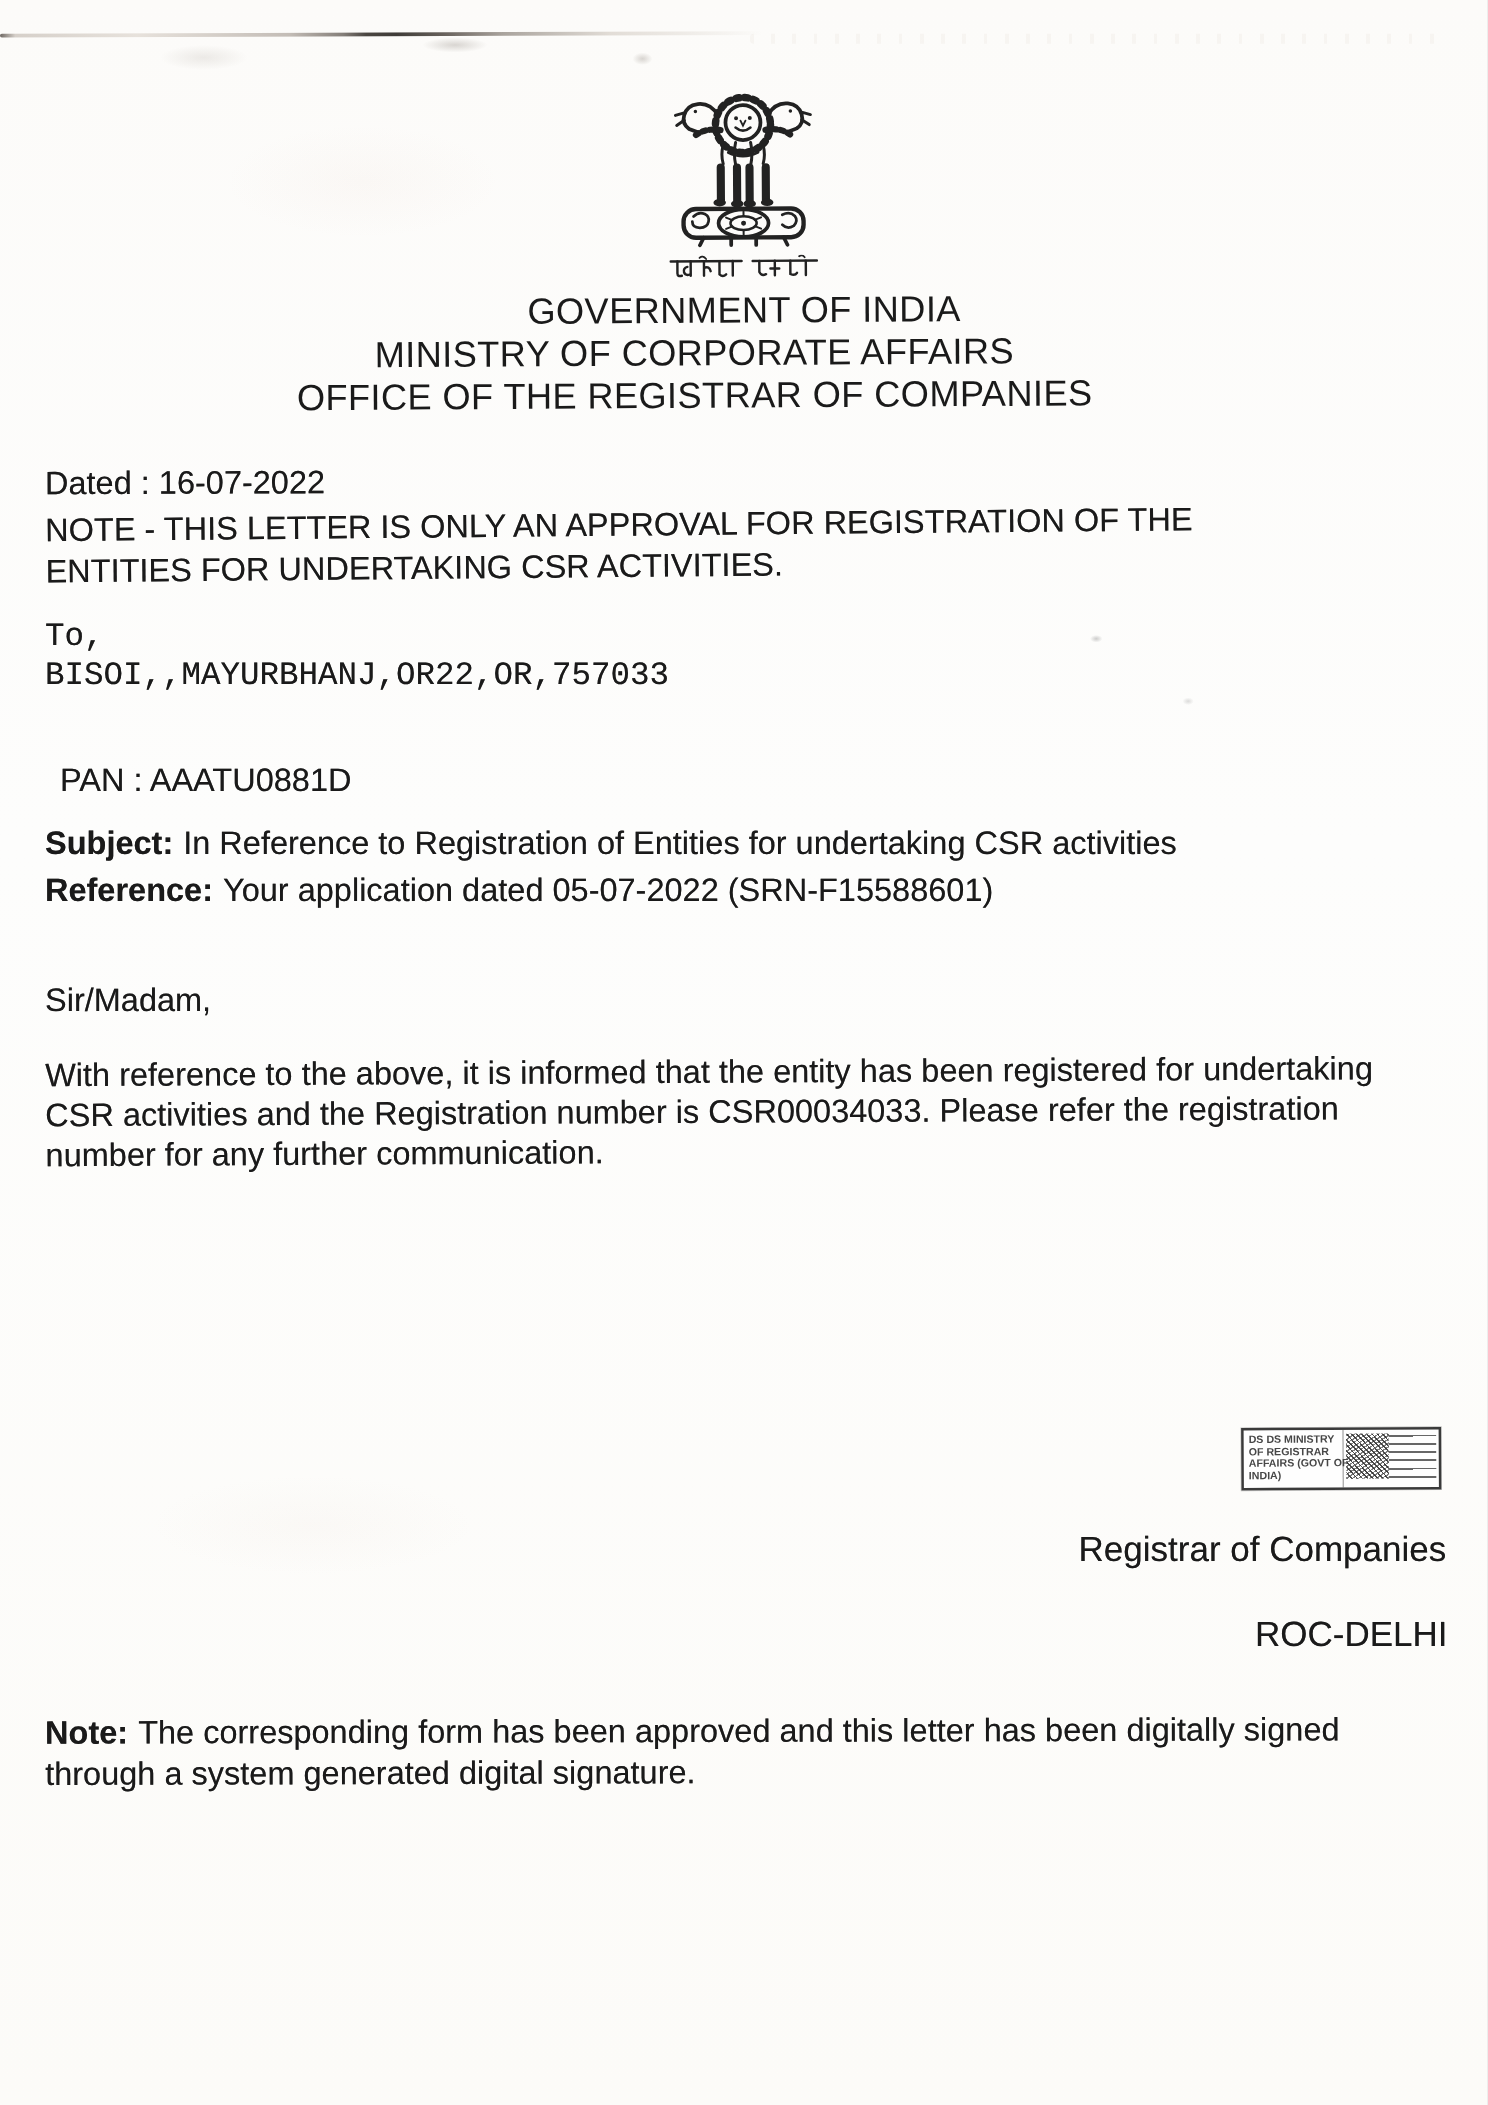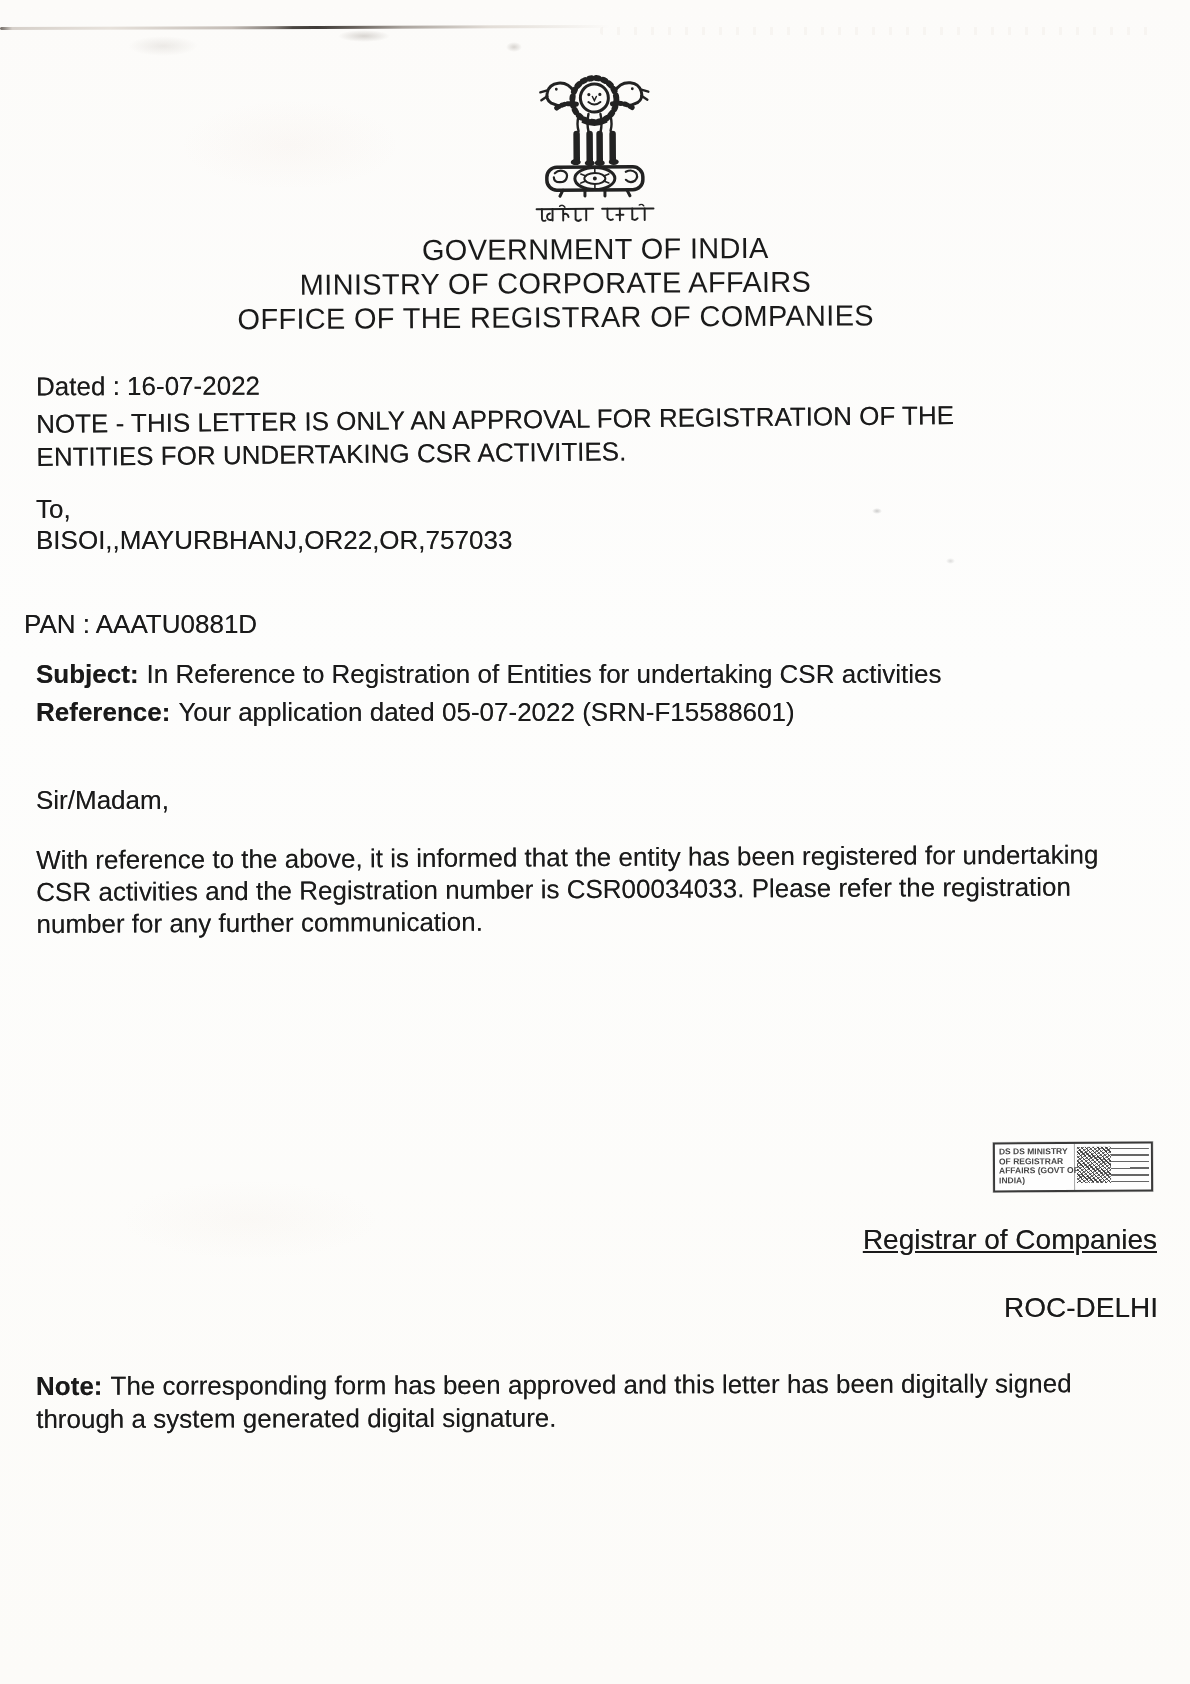--- a/index.html
+++ b/index.html
@@ -41,23 +41,23 @@
   
   .masthead{position:absolute;top:70px;left:0;width:100%;text-align:center;transform:rotate(-.35deg);}
   .emblem{display:block;margin:0 auto;}
   .motto{display:block;margin:2px auto 0;}
   .mast-lines{margin-top:6px;font-size:29px;line-height:34px;letter-spacing:.3px;}
   .mast-shift{transform:translateX(-40px);}
 
   
   .dated{top:370px;left:36px;transform:rotate(-.2deg);}
   .notetop{top:408px;left:36px;line-height:33px;transform:rotate(-.55deg);transform-origin:0 0;}
-  .toblock{top:494px;left:36px;line-height:31px;}
+  .toblock{top:494px;left:36px;line-height:31px;font-family:Liberation Mono, monospace;}
   .addr-indent{padding-left:20px;}
-  .pan{top:608px;left:24px;}
+  .pan{top:608px;left:48px;}
   .subject{top:658px;left:36px;}
   .reference{top:696px;left:36px;}
   .salutation{top:784px;left:36px;}
   .bodypara{top:844px;left:36px;width:1110px;line-height:32px;transform:rotate(-.3deg);transform-origin:0 0;}
 
   
   .stamp{
     position:absolute;top:1142px;left:993px;width:156px;height:46px;
     border:2px solid #3a3a3a;background:#fefefe;display:flex;
     transform:rotate(-.3deg);box-shadow:0 0 0 .5px rgba(60,60,60,.3);
@@ -71,21 +71,21 @@
     position:absolute;top:3px;left:2px;width:34px;height:36px;
     background:
       repeating-linear-gradient(47deg,rgba(45,45,45,.85) 0 1px,transparent 1px 3px),
       repeating-linear-gradient(-33deg,rgba(70,70,70,.7) 0 1px,transparent 1px 2.6px);
   }
   .sig-lines{
     position:absolute;top:4px;right:2px;width:38px;height:37px;
     background:repeating-linear-gradient(180deg,#3c3c3c 0 1.5px,transparent 1.5px 6.6px);
     opacity:.78;
   }
-  .registrar{top:1224px;right:33px;font-size:28px;text-decoration:underline;}
+  .registrar{top:1224px;right:33px;font-size:28px;}
   .roc{top:1292px;right:32px;font-size:28px;}
 
   
   .footnote{top:1370px;left:36px;line-height:33px;transform:rotate(-.15deg);transform-origin:0 0;}
 </style>
 </head>
 <body>
 
 <div class="page">
 

